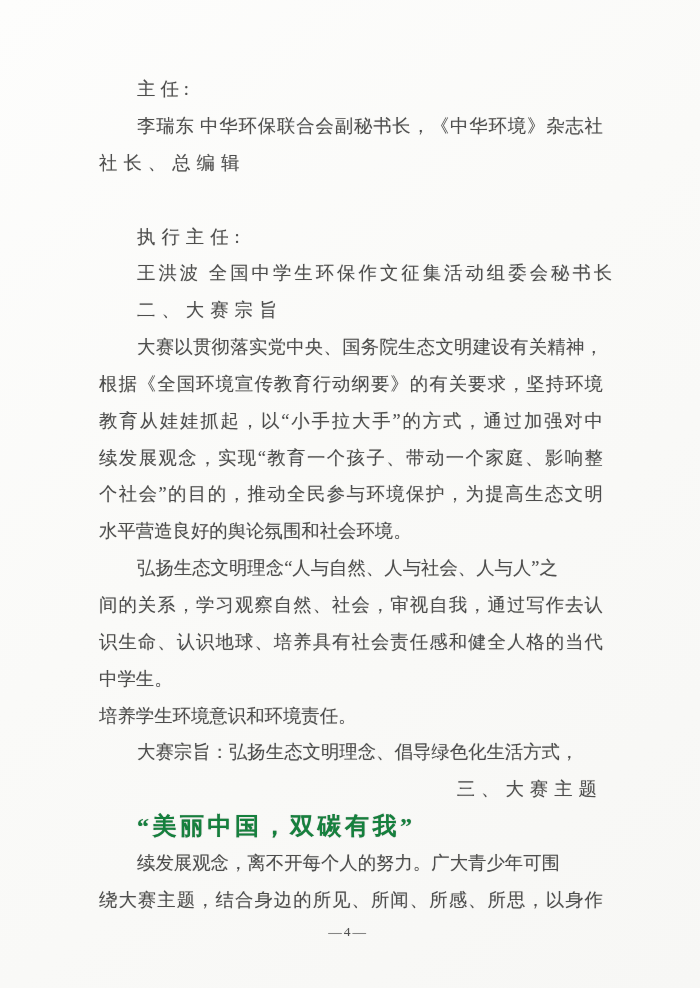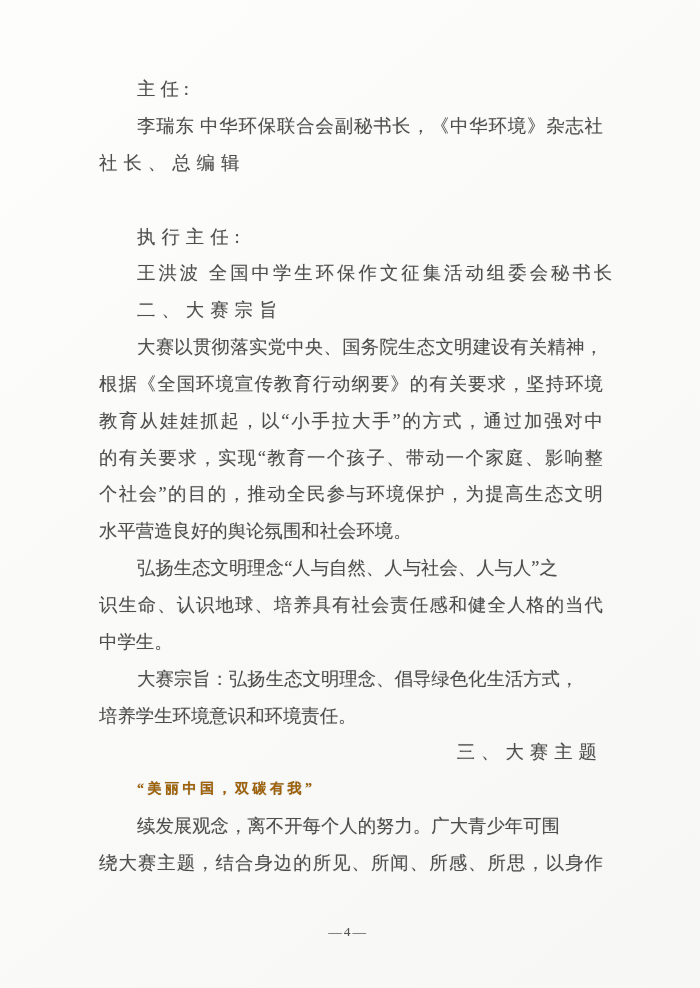--- a/index.html
+++ b/index.html
@@ -36,22 +36,22 @@
   .line.indent {
     text-indent: 38px;
   }
   .line.fill {
     white-space: normal;
     text-align: justify;
     text-align-last: justify;
   }
   .line.bold {
     font-weight: bold;
-    font-size: 14px;
-    color: #a16207;
+    font-size: 24px;
+    color: #15803d;
     text-shadow: 0 0 1px rgba(60,60,60,0.45);
   }
   #page-number {
     position: absolute;
     top: 922px;
     left: 0;
     width: 696px;
     height: 20px;
     line-height: 20px;
     text-align: center;
@@ -68,27 +68,28 @@
   <div id="text-block">
       <div class="line indent" style="letter-spacing: 5px;">主任:</div>
       <div class="line indent fill">李瑞东  中华环保联合会副秘书长，《中华环境》杂志社</div>
       <div class="line" style="letter-spacing: 6px;">社长、总编辑</div>
       <div class="line indent" style="letter-spacing: 6px; margin-top: 37px;">执行主任:</div>
       <div class="line indent" style="letter-spacing: 3px;">王洪波  全国中学生环保作文征集活动组委会秘书长</div>
       <div class="line indent" style="letter-spacing: 6px;">二、大赛宗旨</div>
       <div class="line indent fill">大赛以贯彻落实党中央、国务院生态文明建设有关精神，</div>
       <div class="line fill">根据《全国环境宣传教育行动纲要》的有关要求，坚持环境</div>
       <div class="line fill">教育从娃娃抓起，以“小手拉大手”的方式，通过加强对中</div>
-      <div class="line fill">的有关要求，实现“教育一个孩子、带动一个家庭、影响整</div>
+      <div class="line fill">续发展观念，实现“教育一个孩子、带动一个家庭、影响整</div>
       <div class="line fill">个社会”的目的，推动全民参与环境保护，为提高生态文明</div>
       <div class="line">水平营造良好的舆论氛围和社会环境。</div>
       <div class="line indent">弘扬生态文明理念“人与自然、人与社会、人与人”之</div>
+      <div class="line fill">间的关系，学习观察自然、社会，审视自我，通过写作去认</div>
       <div class="line fill">识生命、认识地球、培养具有社会责任感和健全人格的当代</div>
       <div class="line">中学生。</div>
+      <div class="line">培养学生环境意识和环境责任。</div>
       <div class="line indent">大赛宗旨：弘扬生态文明理念、倡导绿色化生活方式，</div>
-      <div class="line">培养学生环境意识和环境责任。</div>
       <div class="line indent" style="letter-spacing: 6px; text-align: right;">三、大赛主题</div>
       <div class="line indent bold" style="letter-spacing: 3.5px;">“美丽中国，双碳有我”</div>
       <div class="line indent">续发展观念，离不开每个人的努力。广大青少年可围</div>
       <div class="line fill">绕大赛主题，结合身边的所见、所闻、所感、所思，以身作</div>
     </div>
   <div id="page-number">—4—</div>
 </div>
 
 </body></html>

